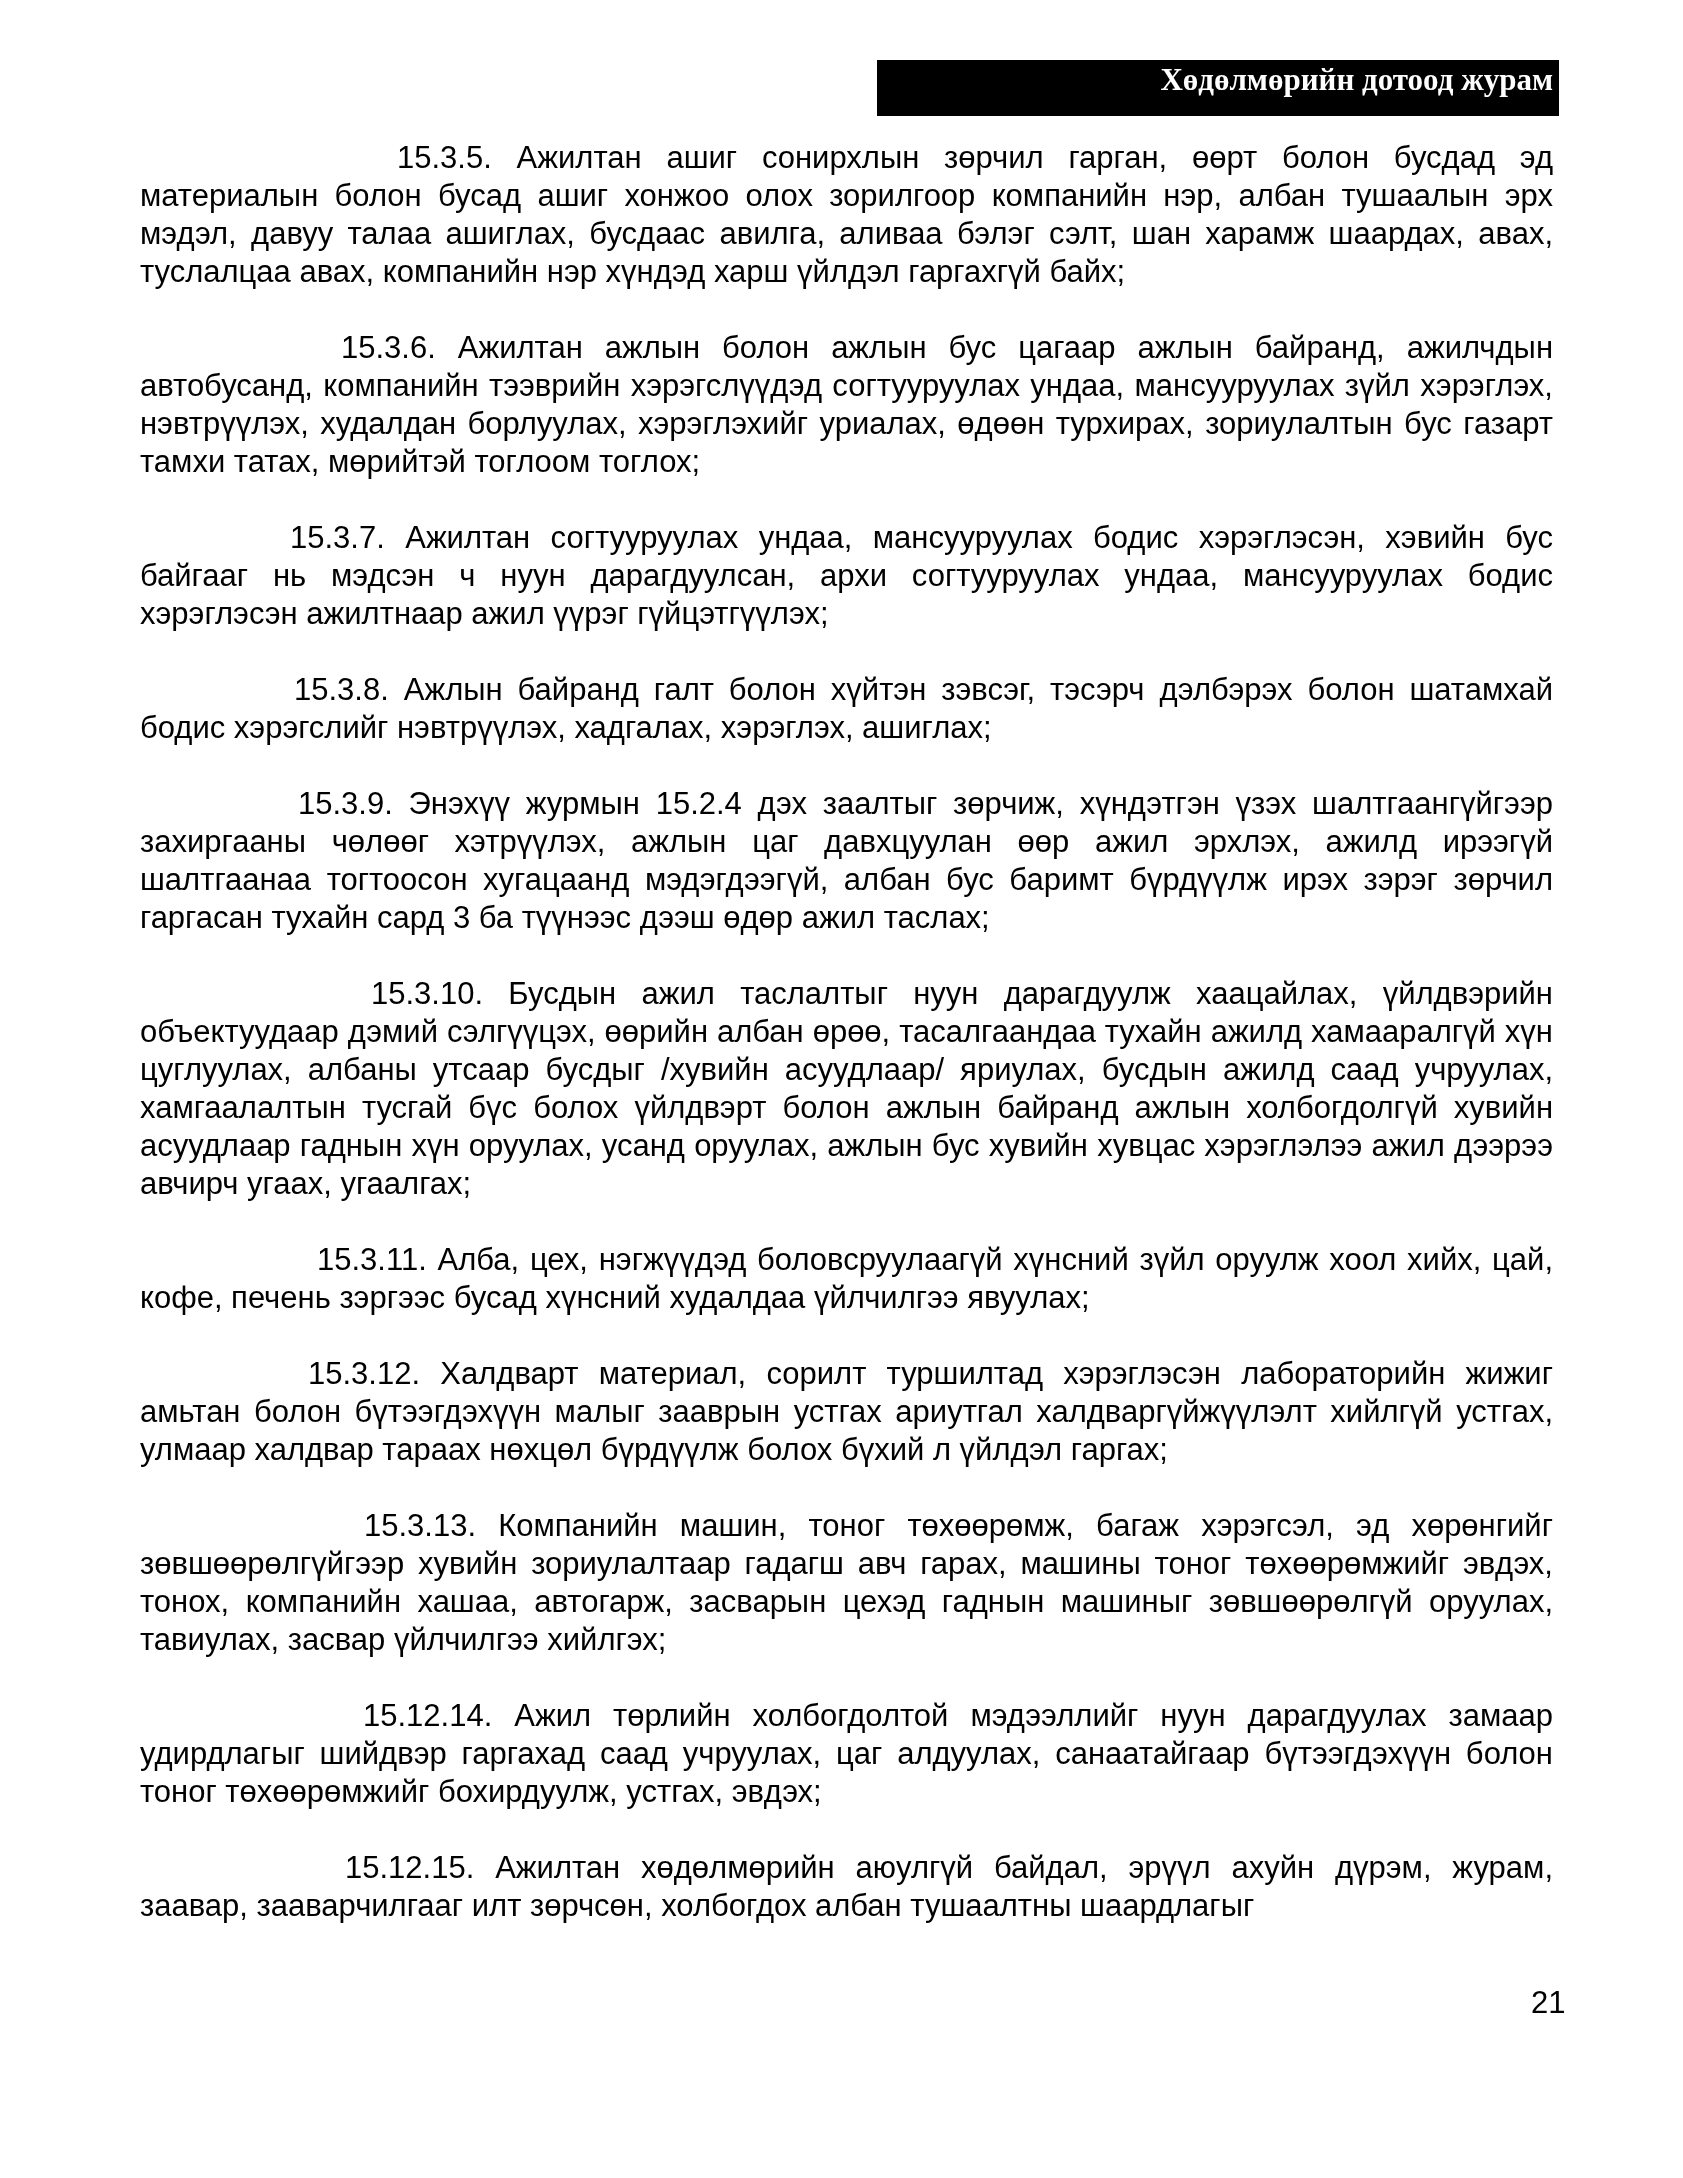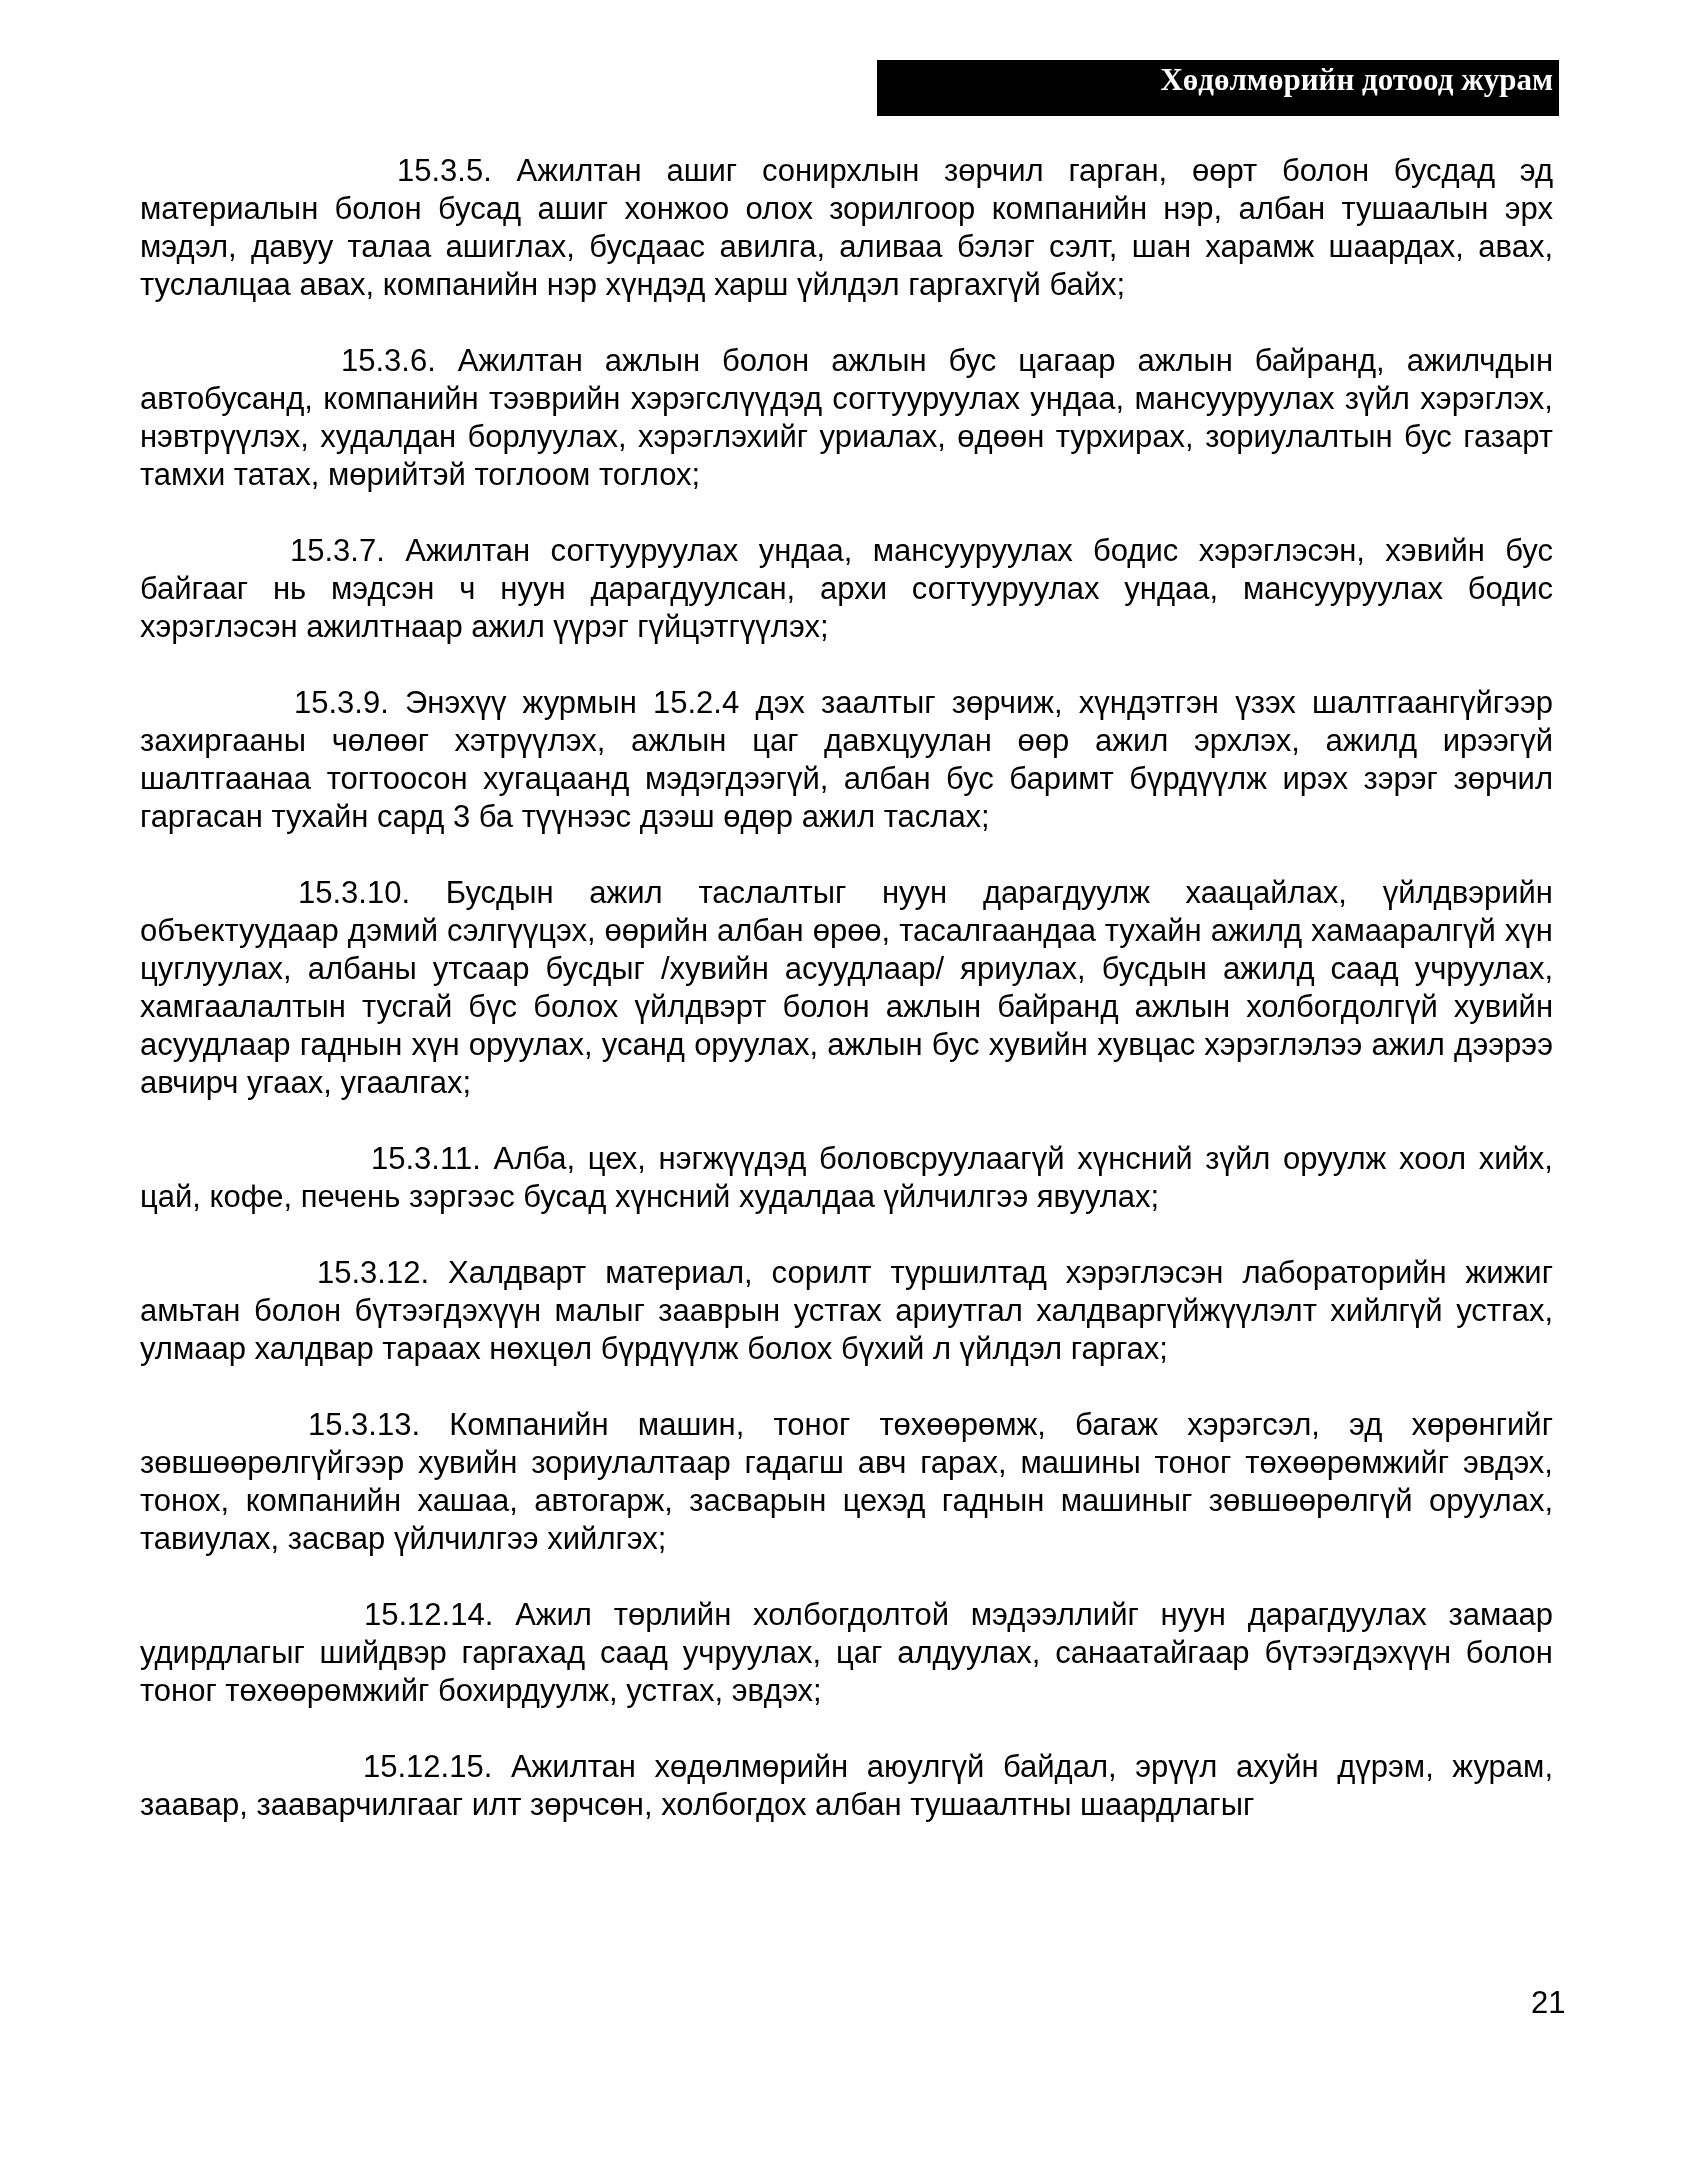--- a/index.html
+++ b/index.html
@@ -35,21 +35,21 @@
   .content {
     position: absolute;
     left: 140px;
     top: 136px;
     width: 1413px;
     font-size: 31px;
     line-height: 38px;
     text-align: justify;
   }
   .content p {
-    margin: 16px 0 38px 0;
+    margin: 3px 0 38px 0;
   }
   
   .content p:nth-of-type(1)  { text-indent: 257px; }
   .content p:nth-of-type(2)  { text-indent: 201px; }
   .content p:nth-of-type(3)  { text-indent: 150px; }
   .content p:nth-of-type(4)  { text-indent: 154px; }
   .content p:nth-of-type(5)  { text-indent: 158px; }
   .content p:nth-of-type(6)  { text-indent: 231px; }
   .content p:nth-of-type(7)  { text-indent: 177px; }
   .content p:nth-of-type(8)  { text-indent: 168px; }
@@ -68,20 +68,21 @@
 <body>
 
 <div class="header-bar">
   <span class="title">Хөдөлмөрийн дотоод журам</span>
 </div>
 
 <div class="content">
   <p><span>15.3.5.</span> <span>Ажилтан ашиг сонирхлын зөрчил гарган, өөрт болон бусдад эд материалын болон бусад ашиг хонжоо олох зорилгоор компанийн нэр, албан тушаалын эрх мэдэл, давуу талаа ашиглах, бусдаас авилга, аливаа бэлэг сэлт, шан харамж шаардах, авах, туслалцаа авах, компанийн нэр хүндэд харш үйлдэл гаргахгүй байх;</span></p>
   <p><span>15.3.6.</span> <span>Ажилтан ажлын болон ажлын бус цагаар ажлын байранд, ажилчдын автобусанд, компанийн тээврийн хэрэгслүүдэд согтууруулах ундаа, мансууруулах зүйл хэрэглэх, нэвтрүүлэх, худалдан борлуулах, хэрэглэхийг уриалах, өдөөн турхирах, зориулалтын бус газарт тамхи татах, мөрийтэй тоглоом тоглох;</span></p>
   <p><span>15.3.7.</span> <span>Ажилтан согтууруулах ундаа, мансууруулах бодис хэрэглэсэн, хэвийн бус байгааг нь мэдсэн ч  нуун дарагдуулсан, архи согтууруулах ундаа, мансууруулах бодис хэрэглэсэн ажилтнаар ажил үүрэг гүйцэтгүүлэх;</span></p>
+  <p><span>15.3.8.</span> <span>Ажлын байранд галт болон хүйтэн зэвсэг, тэсэрч дэлбэрэх болон шатамхай бодис хэрэгслийг нэвтрүүлэх, хадгалах, хэрэглэх, ашиглах;</span></p>
   <p><span>15.3.9.</span> <span>Энэхүү журмын 15.2.4 дэх заалтыг зөрчиж, хүндэтгэн үзэх шалтгаангүйгээр захиргааны чөлөөг хэтрүүлэх, ажлын цаг давхцуулан өөр ажил эрхлэх, ажилд ирээгүй шалтгаанаа тогтоосон хугацаанд мэдэгдээгүй, албан бус баримт бүрдүүлж ирэх зэрэг зөрчил гаргасан тухайн сард 3 ба түүнээс дээш өдөр ажил таслах;</span></p>
   <p><span>15.3.10.</span> <span>Бусдын ажил таслалтыг нуун дарагдуулж хаацайлах, үйлдвэрийн объектуудаар дэмий сэлгүүцэх, өөрийн албан өрөө, тасалгаандаа тухайн ажилд хамааралгүй хүн цуглуулах, албаны утсаар бусдыг /хувийн асуудлаар/ яриулах, бусдын ажилд саад учруулах, хамгаалалтын тусгай бүс болох үйлдвэрт болон ажлын байранд ажлын холбогдолгүй хувийн асуудлаар гаднын хүн оруулах, усанд оруулах, ажлын бус хувийн хувцас хэрэглэлээ ажил дээрээ авчирч угаах, угаалгах;</span></p>
   <p><span>15.3.11.</span> <span>Алба, цех, нэгжүүдэд боловсруулаагүй хүнсний зүйл оруулж хоол хийх, цай, кофе, печень зэргээс бусад хүнсний худалдаа үйлчилгээ явуулах;</span></p>
   <p><span>15.3.12.</span> <span>Халдварт материал, сорилт туршилтад хэрэглэсэн лабораторийн жижиг амьтан болон бүтээгдэхүүн малыг зааврын устгах ариутгал халдваргүйжүүлэлт хийлгүй устгах, улмаар халдвар тараах нөхцөл бүрдүүлж болох бүхий л үйлдэл гаргах;</span></p>
   <p><span>15.3.13.</span> <span>Компанийн машин, тоног төхөөрөмж, багаж хэрэгсэл, эд хөрөнгийг зөвшөөрөлгүйгээр хувийн зориулалтаар гадагш авч гарах, машины тоног төхөөрөмжийг эвдэх, тонох, компанийн хашаа, автогарж, засварын цехэд гаднын машиныг зөвшөөрөлгүй оруулах, тавиулах, засвар үйлчилгээ хийлгэх;</span></p>
   <p><span>15.12.14.</span> <span>Ажил төрлийн холбогдолтой мэдээллийг нуун дарагдуулах замаар удирдлагыг шийдвэр гаргахад саад учруулах, цаг алдуулах, санаатайгаар бүтээгдэхүүн болон тоног төхөөрөмжийг бохирдуулж, устгах, эвдэх;</span></p>
   <p><span>15.12.15.</span> <span>Ажилтан  хөдөлмөрийн аюулгүй байдал, эрүүл ахуйн дүрэм, журам, заавар, зааварчилгааг илт зөрчсөн, холбогдох албан тушаалтны шаардлагыг</span></p>
 </div>
 
 <div class="page-number">21</div>

